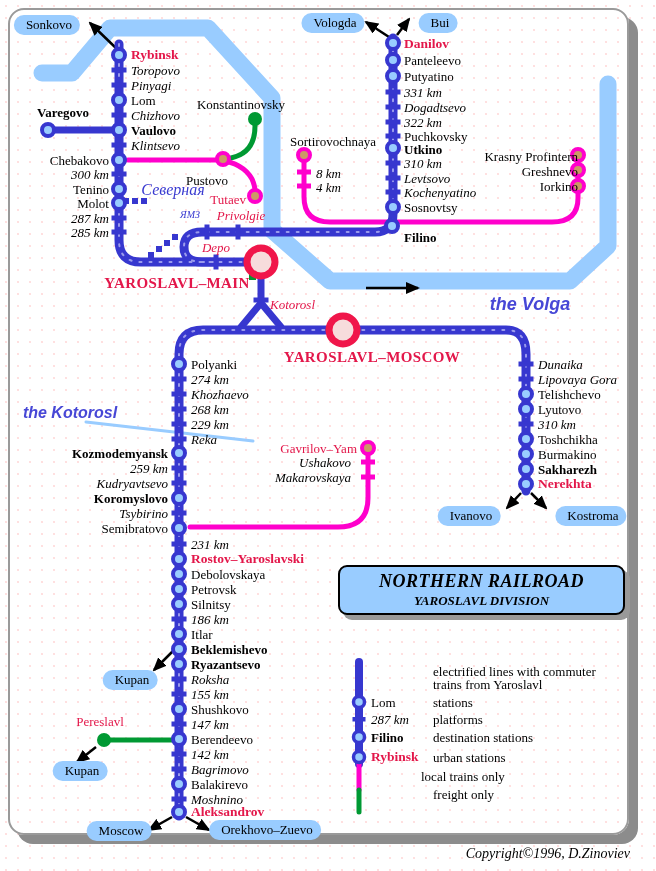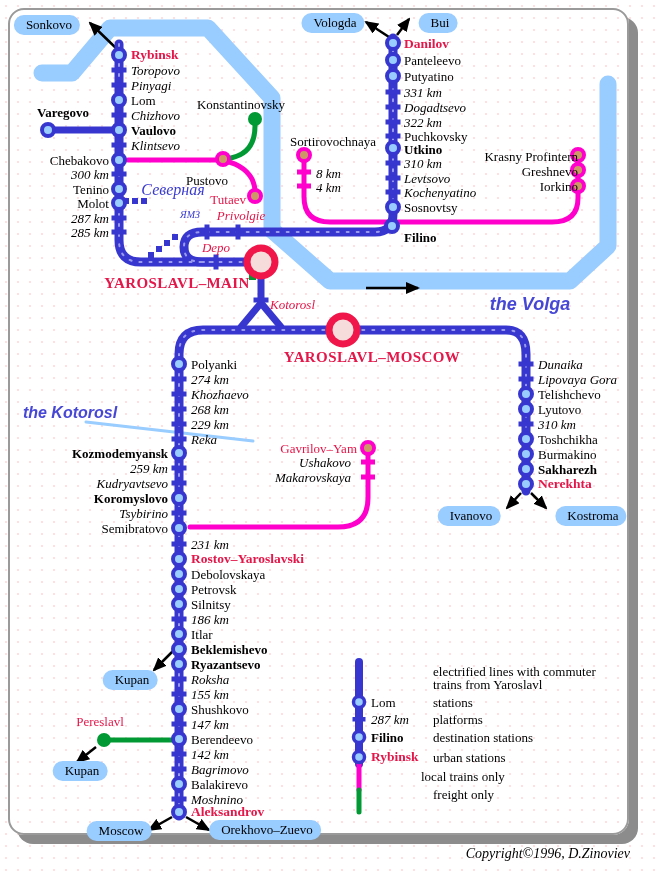--- a/index.html
+++ b/index.html
@@ -54,20 +54,24 @@
   .lg-title{text-align:center;font-size:20px;font-weight:700;margin-top:9px;letter-spacing:1px}
   .copyright{position:absolute;top:846px;right:26px;font-style:italic;font-size:14px;z-index:3;}
 </style>
 </head>
 <body>
 
 <div class="page">
 
   <div class="panel"></div>
 
+  <div class="title-box">
+    <div class="tb-title">NORTHERN RAILROAD</div>
+    <div class="tb-sub">YAROSLAVL DIVISION</div>
+  </div>
 
 
   <svg class="map" width="656" height="871" viewBox="0 0 656 871">
     <defs>
       <marker id="arr" markerUnits="userSpaceOnUse" markerWidth="14" markerHeight="12" refX="12" refY="6" orient="auto">
         <path d="M0 0 L14 6 L0 12 Z" fill="#000"></path>
       </marker>
     </defs>
 
     <g>

